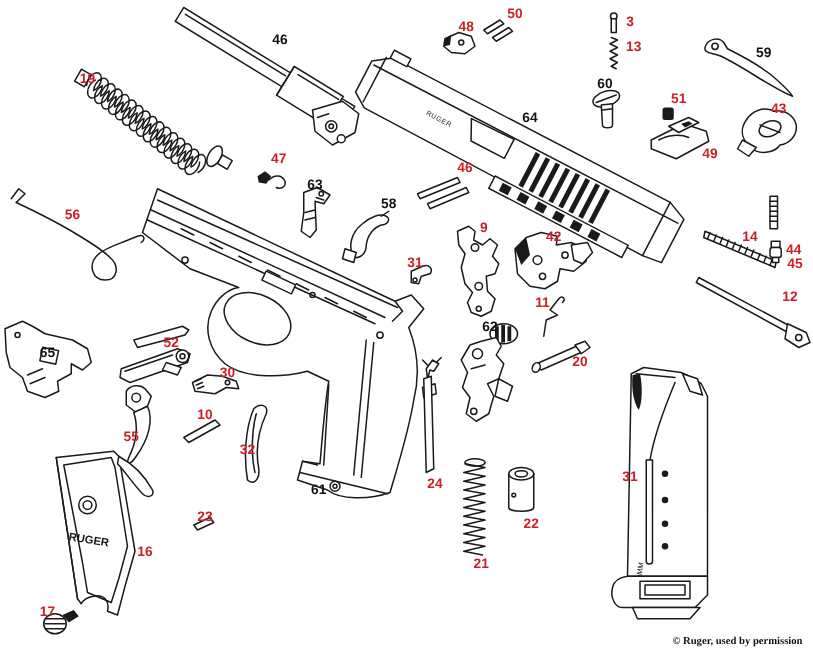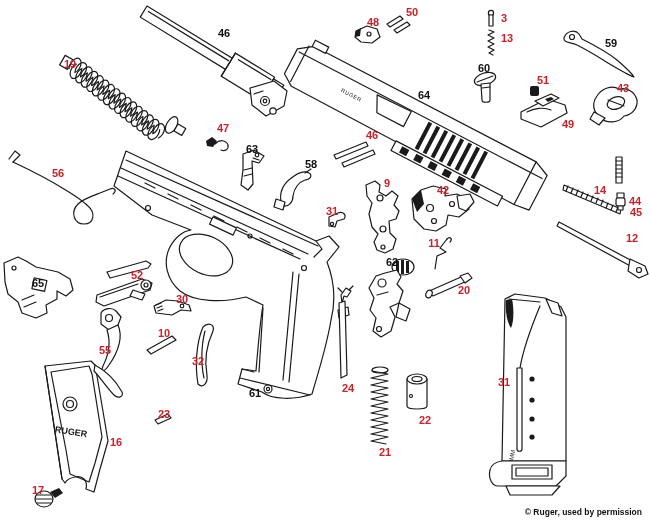--- a/index.html
+++ b/index.html
@@ -9,21 +9,21 @@
   svg path,svg line,svg rect,svg ellipse,svg circle,svg polyline,svg polygon{
     stroke:#1a1a1a;stroke-width:1.2;fill:none;stroke-linejoin:round;stroke-linecap:round;}
   svg .w{fill:#ffffff;}
   svg .d{fill:#1a1a1a;stroke:none;}
   svg text{stroke:none;fill:#1a1a1a;font-family:"Liberation Sans",sans-serif;}
   .lbl{position:absolute;transform:translate(-50%,-50%);font-weight:bold;font-size:11px;
        line-height:1;white-space:nowrap;cursor:default;}
   .lbl.red{color:var(--red,#cc2128);cursor:pointer;padding-left:12px;}
   .lbl.blk{color:var(--blk,#111111);}
   .copyright{position:absolute;right:8px;bottom:4px;font-size:8.5px;font-weight:bold;
-       color:#111;}
+       color:#111;font-family:Liberation Serif, serif;}
 </style>
 </head>
 <body>
 
 <div class="stage">
 
 <svg width="650" height="521" viewBox="0 0 650 521">
   <defs>
     <pattern id="chk" width="5" height="5" patternUnits="userSpaceOnUse" patternTransform="rotate(8)">
       <rect x="0" y="0" width="3" height="3" fill="#1a1a1a" stroke="none"></rect>

